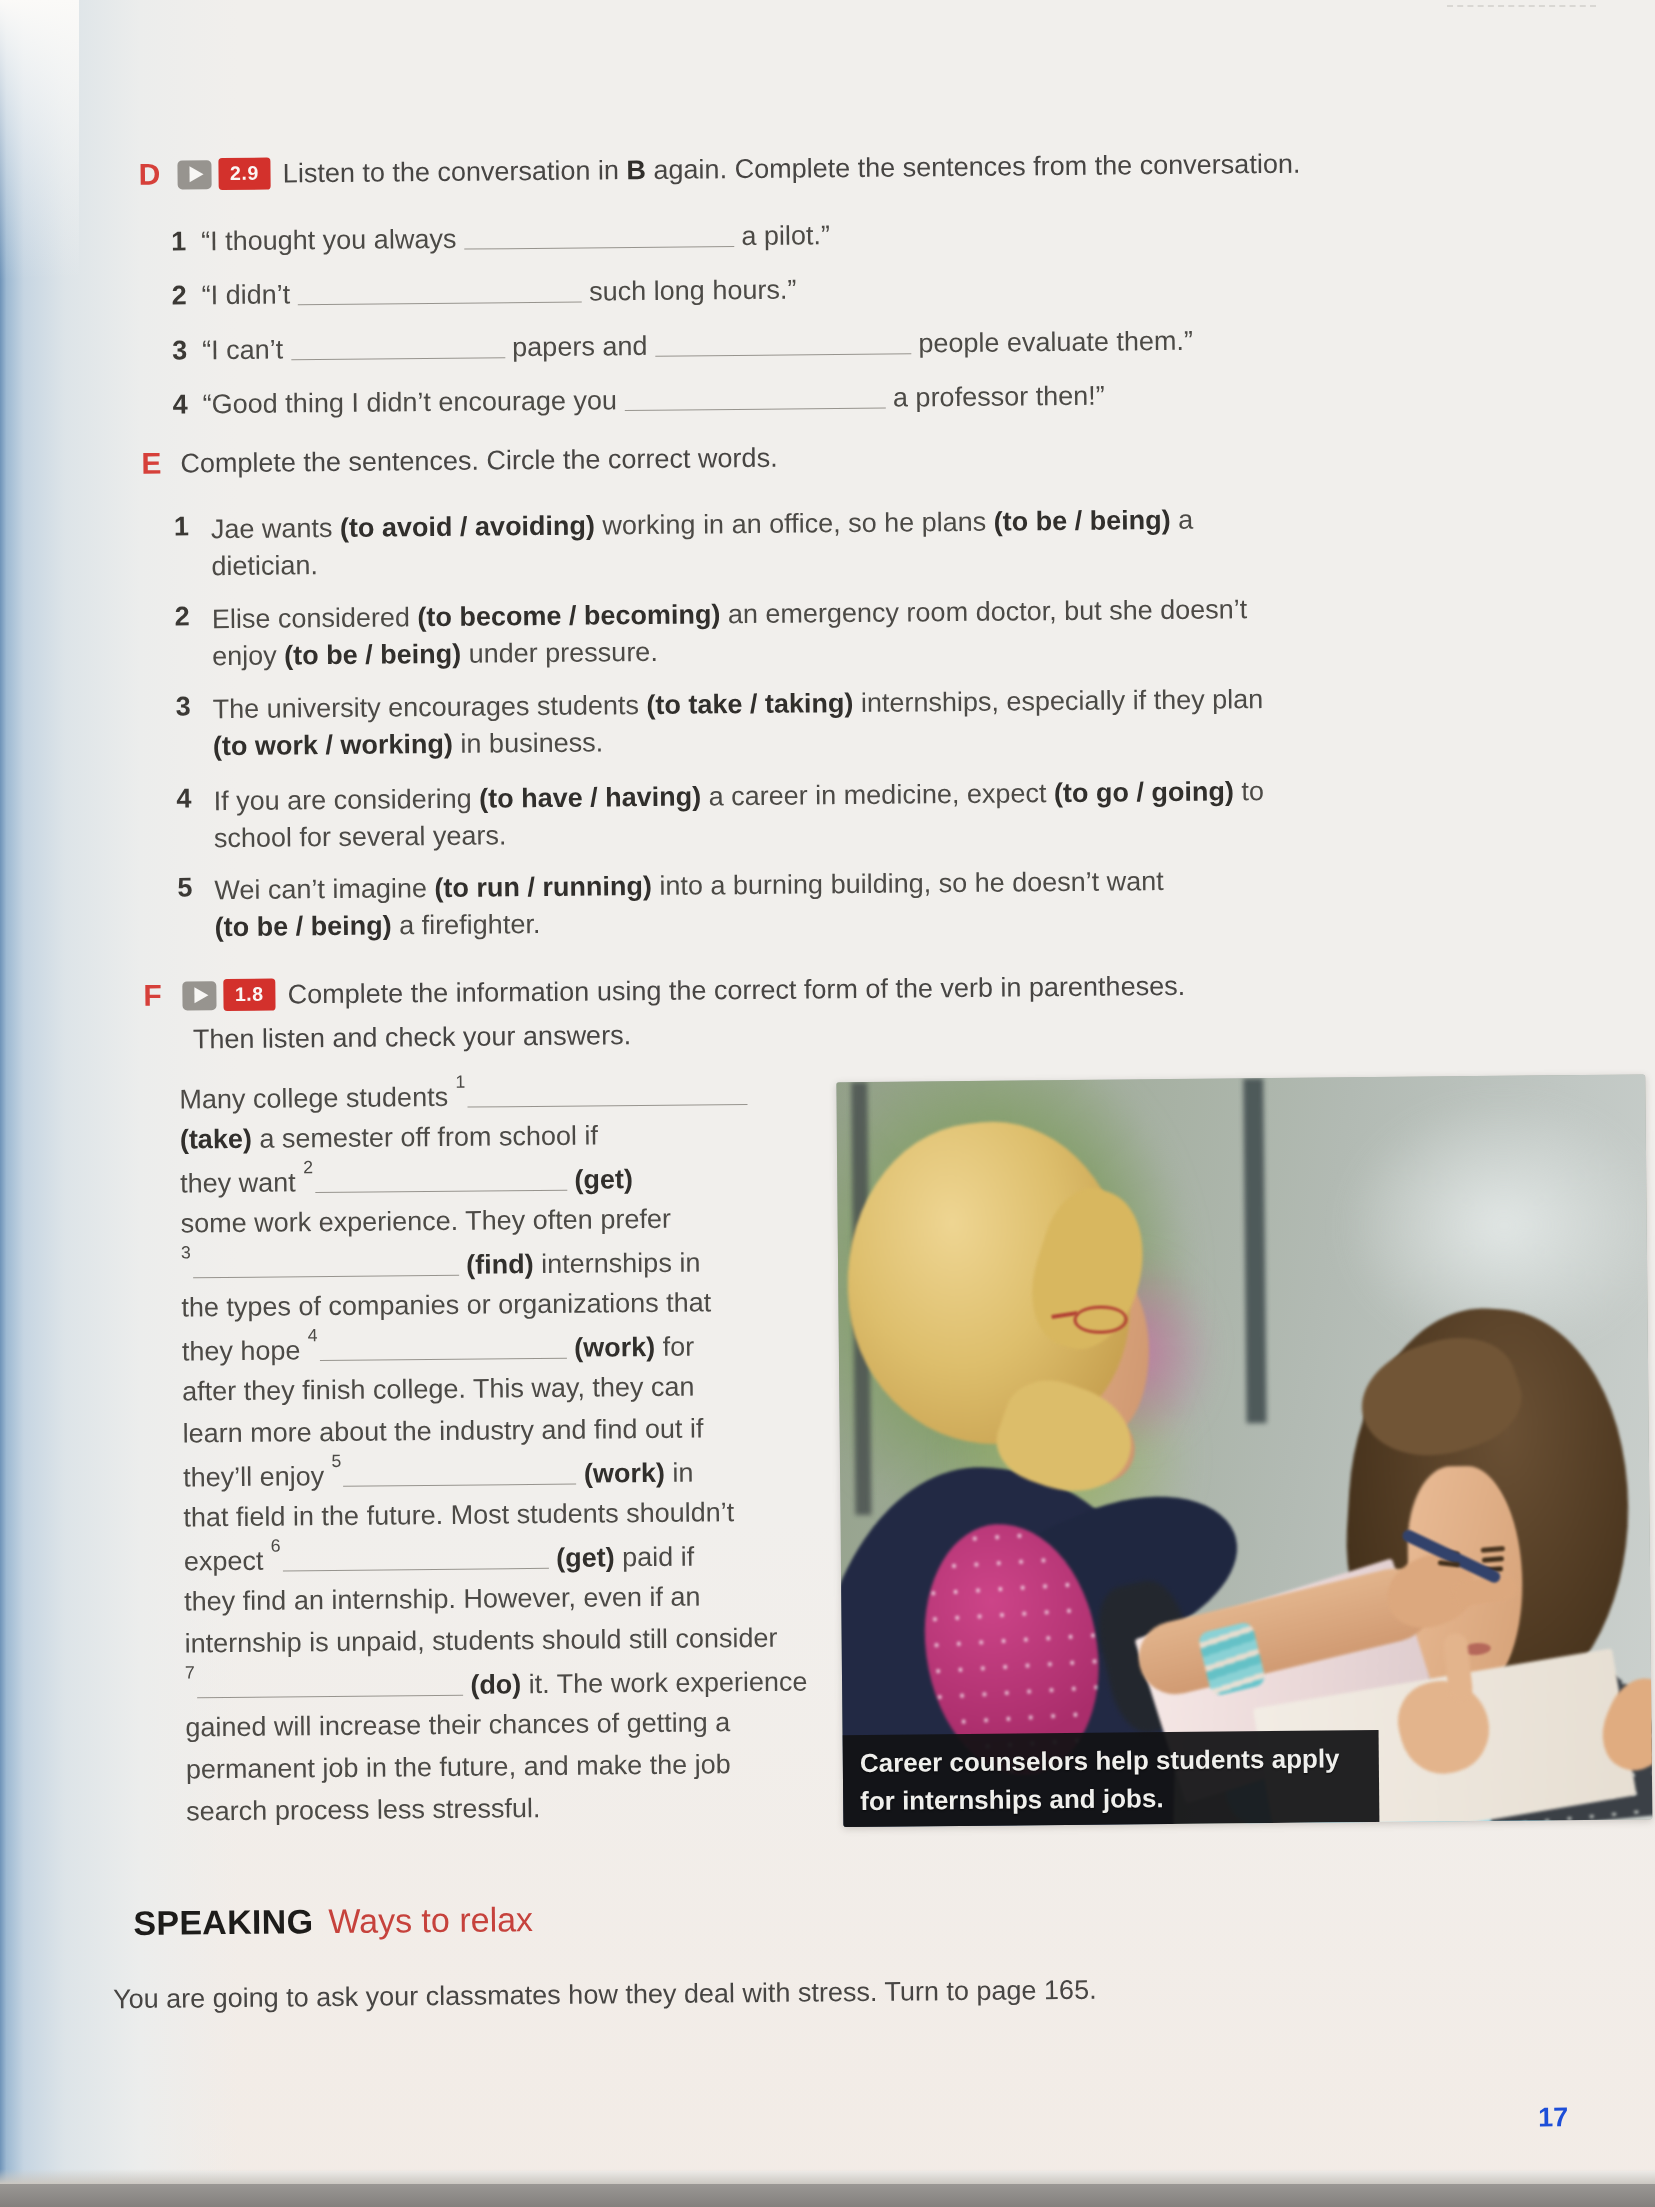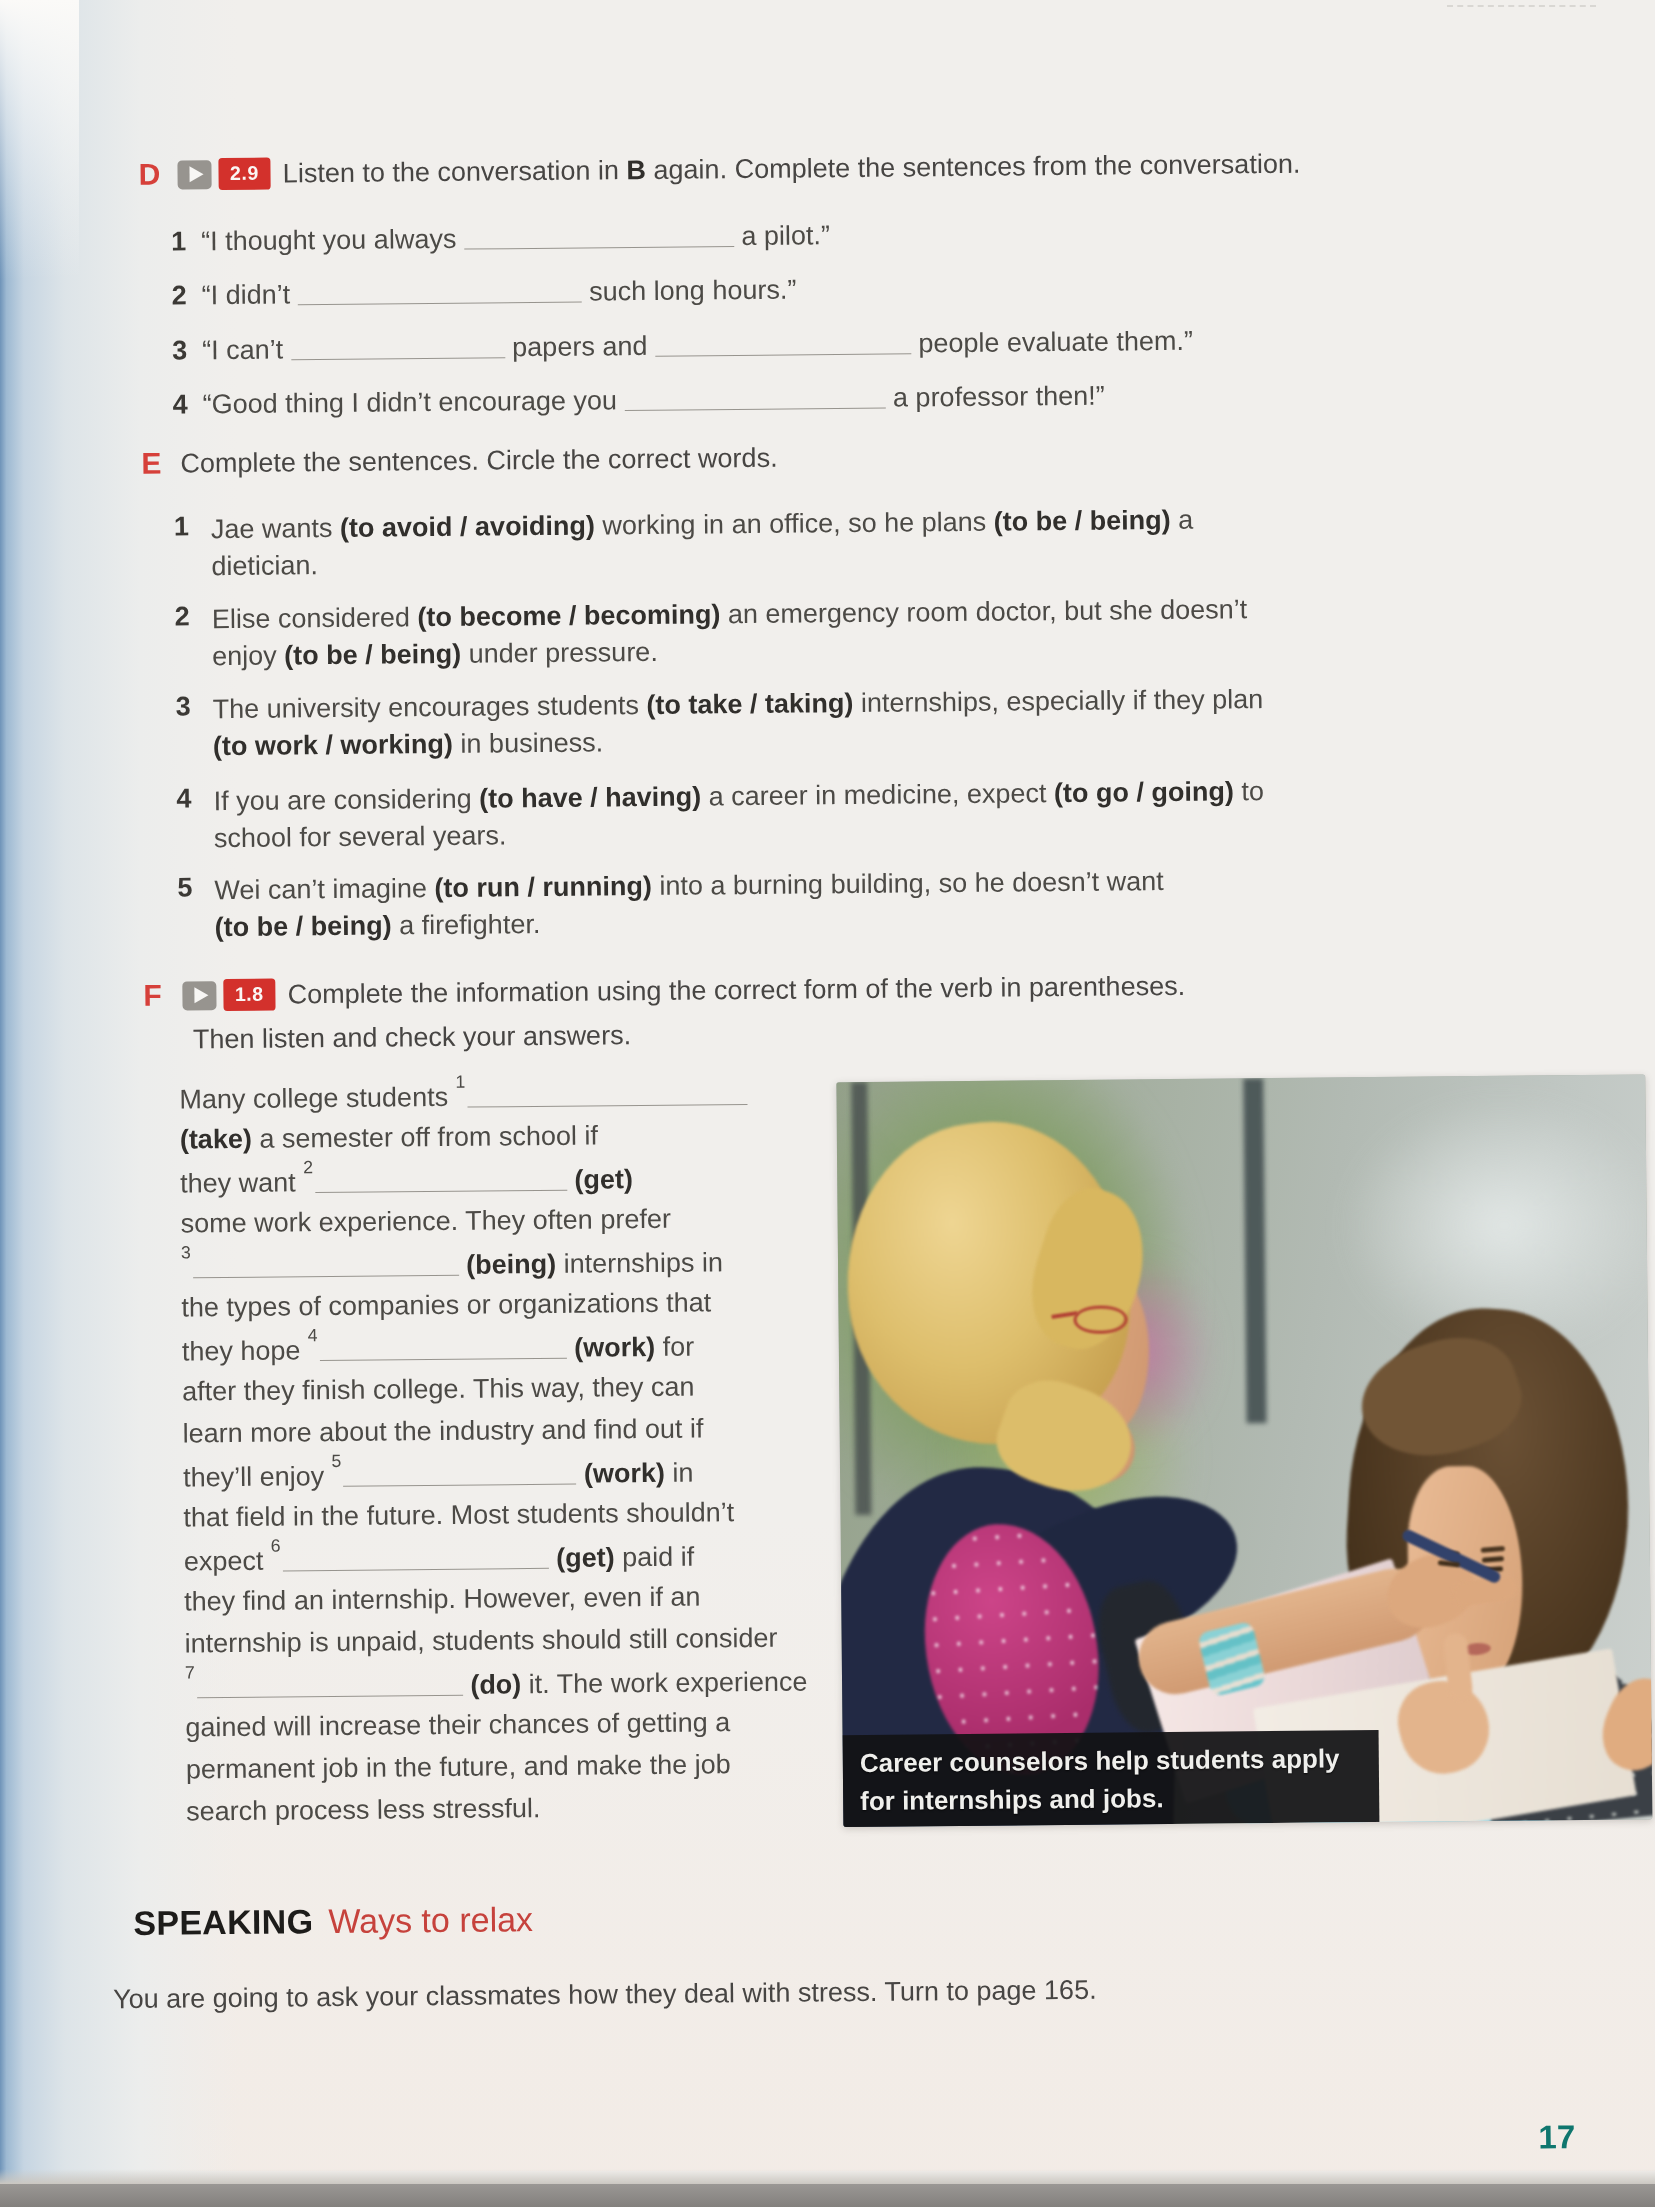--- a/index.html
+++ b/index.html
@@ -73,21 +73,21 @@
     background:rgba(18,18,20,.93);z-index:30;padding:9.3px 0 0 17px;box-sizing:border-box;}
   .caption-band .cap-line{font-size:26px;font-weight:bold;color:#efefec;line-height:38px;
     text-shadow:0 0.9px 1.9px rgba(0,0,0,.7);white-space:nowrap;}
 
   
   .speaking-header{position:absolute;left:135px;top:1904px;white-space:nowrap;}
   .speaking-title{font-size:34px;font-weight:bold;color:#1d1c1a;letter-spacing:0.3px;}
   .speaking-sub{font-size:34px;color:#c6423c;margin-left:15px;}
   .speaking-body{position:absolute;left:114px;top:1984px;font-size:27px;color:#474543;white-space:nowrap;}
 
-  .page-num{position:absolute;left:1538px;top:2116px;font-size:33px;font-weight:bold;color:#0f766e;margin-top:16px;}
+  .page-num{position:absolute;left:1538px;top:2116px;font-size:27px;font-weight:bold;color:#1d4ed8;}
 </style>
 </head>
 <body>
 
 <div class="warm-bottom"></div>
 <div class="left-edge"></div>
 <div class="top-left-white"></div>
 <div class="crop-dashes"></div>
 <div class="page-bottom-edge"></div>
 <div class="table-strip"></div>
@@ -171,21 +171,21 @@
     <span class="track-badge">1.8</span>
     <span class="instr">Complete the information using the correct form of the verb in parentheses.</span>
   </div>
   <div class="instr" style="position:absolute;left:203px;top:1025px;">Then listen and check your answers.</div>
 
   <div class="f-para" id="f-para">
       <div class="para-line">Many college students <sup>1</sup><span class="blank" style="width: 280px;"></span></div>
       <div class="para-line"><b>(take)</b> a semester off from school if</div>
       <div class="para-line">they want <sup>2</sup><span class="blank" style="width: 252px;"></span> <b>(get)</b></div>
       <div class="para-line">some work experience. They often prefer</div>
-      <div class="para-line"><sup>3</sup><span class="blank" style="width: 266px;"></span> <b>(being)</b> internships in</div>
+      <div class="para-line"><sup>3</sup><span class="blank" style="width: 266px;"></span> <b>(find)</b> internships in</div>
       <div class="para-line">the types of companies or organizations that</div>
       <div class="para-line">they hope <sup>4</sup><span class="blank" style="width: 247px;"></span> <b>(work)</b> for</div>
       <div class="para-line">after they finish college. This way, they can</div>
       <div class="para-line">learn more about the industry and find out if</div>
       <div class="para-line">they’ll enjoy <sup>5</sup><span class="blank" style="width: 233px;"></span> <b>(work)</b> in</div>
       <div class="para-line">that field in the future. Most students shouldn’t</div>
       <div class="para-line">expect <sup>6</sup><span class="blank" style="width: 266px;"></span> <b>(get)</b> paid if</div>
       <div class="para-line">they find an internship. However, even if an</div>
       <div class="para-line">internship is unpaid, students should still consider</div>
       <div class="para-line"><sup>7</sup><span class="blank" style="width: 266px;"></span> <b>(do)</b> it. The work experience</div>

